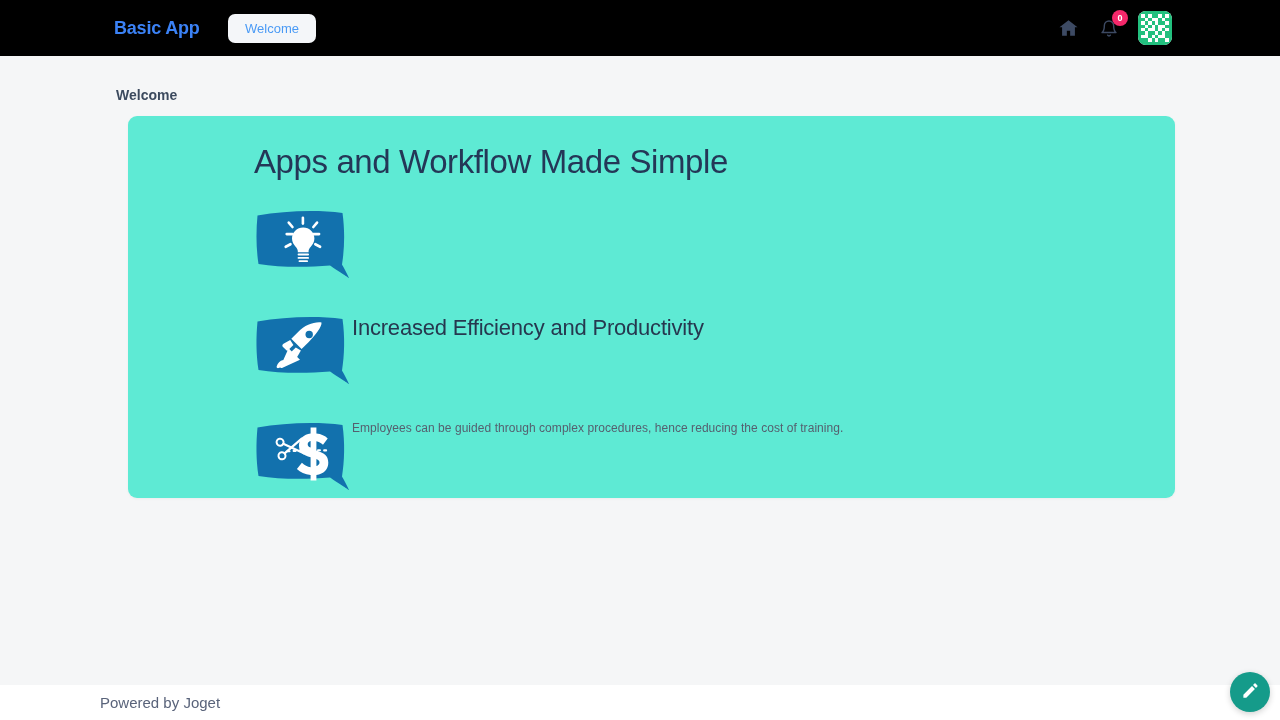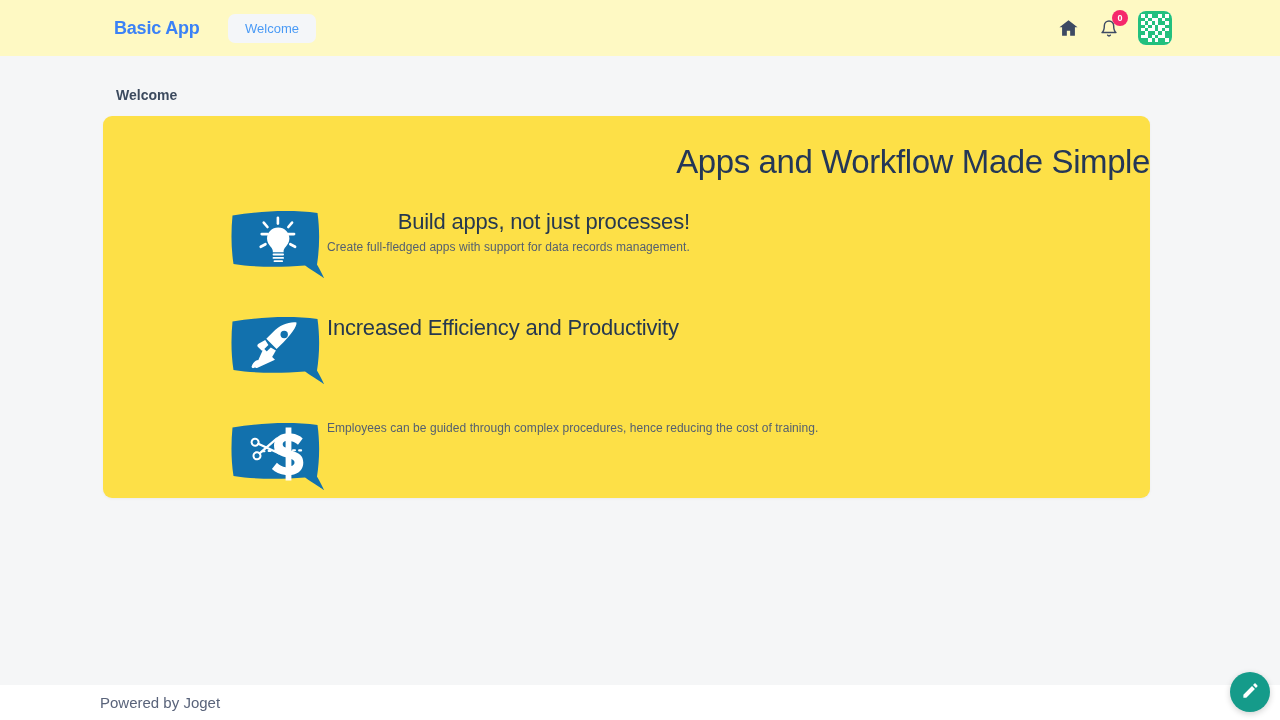--- a/index.html
+++ b/index.html
@@ -16,21 +16,21 @@
     color: #2d3748;
     position: relative;
   }
 
   
   .app-header {
     position: absolute;
     top: 0; left: 0;
     width: 1280px;
     height: 56px;
-    background: #fef9c3;
+    background: #000000;
     display: flex;
     align-items: center;
     z-index: 20;
   }
 
   .brand {
     position: absolute;
     left: 114px;
     font-size: 18px;
     font-weight: bold;
@@ -140,27 +140,26 @@
     top: 31px;
     left: 116px;
     font-size: 14px;
     font-weight: bold;
     color: #3c4a5e;
   }
 
   .content-card {
     position: absolute;
     top: 60px;
-    left: 103px;
+    left: 128px;
     width: 1047px;
     height: 382px;
-    background: #fde047;
+    background: #5eead4;
     border-radius: 9px;
     box-shadow: 0 1px 3px rgba(16,24,40,0.045);
-    text-align: right;
   }
 
   .card-inner {
     padding: 27px 0 0 126px;
   }
 
   .headline {
     font-size: 33px;
     font-weight: normal;
     color: #243757;
@@ -334,24 +333,20 @@
                 <rect x="47.6" y="9.5" width="2.6" height="8.4" rx="1.3"></rect>
                 <rect x="31.4" y="25.8" width="8.4" height="2.6" rx="1.3"></rect>
                 <rect x="58" y="25.8" width="8.4" height="2.6" rx="1.3"></rect>
                 <rect x="35.3" y="13.6" width="2.6" height="8.4" rx="1.3" transform="rotate(-40 36.6 17.8)"></rect>
                 <rect x="59.9" y="13.6" width="2.6" height="8.4" rx="1.3" transform="rotate(40 61.2 17.8)"></rect>
                 <rect x="32.8" y="34.5" width="2.6" height="8.0" rx="1.3" transform="rotate(62 34.1 38.5)"></rect>
                 <rect x="62.4" y="34.5" width="2.6" height="8.0" rx="1.3" transform="rotate(-62 63.7 38.5)"></rect>
               </g>
             </svg>
           </div>
-          <div class="feature-text">
-            <div class="feature-title">Build apps, not just processes!</div>
-            <div class="feature-desc">Create full-fledged apps with support for data records management.</div>
-          </div>
         </div>
 
         <div class="feature-row">
           <div class="feature-icon">
             <svg width="96" height="72" viewBox="0 0 96 72" aria-hidden="true">
               <path d="M3.5 8.5 C30 4, 62 2.5, 88.5 6 C91 24, 90.5 42, 88 57.5 C88 57.5 93 66.5 95 71
                        C95 71 82 62.5 76 58.5 C52 60.5, 26 60.5, 4.5 57 C2 41, 2 24, 3.5 8.5 Z" fill="#1271ad"></path>
               <g fill="#ffffff">
                 <path d="M67.5 9.5c-7.5-.9-16.6 2.6-23.4 9.4L37.3 25.8l10.3 10.3 6.9-6.9C61.3 22.4 68.1 13.5 67.5 9.5z"></path>
                 <circle cx="55.2" cy="21.5" r="3.7" fill="#1271ad"></circle>

